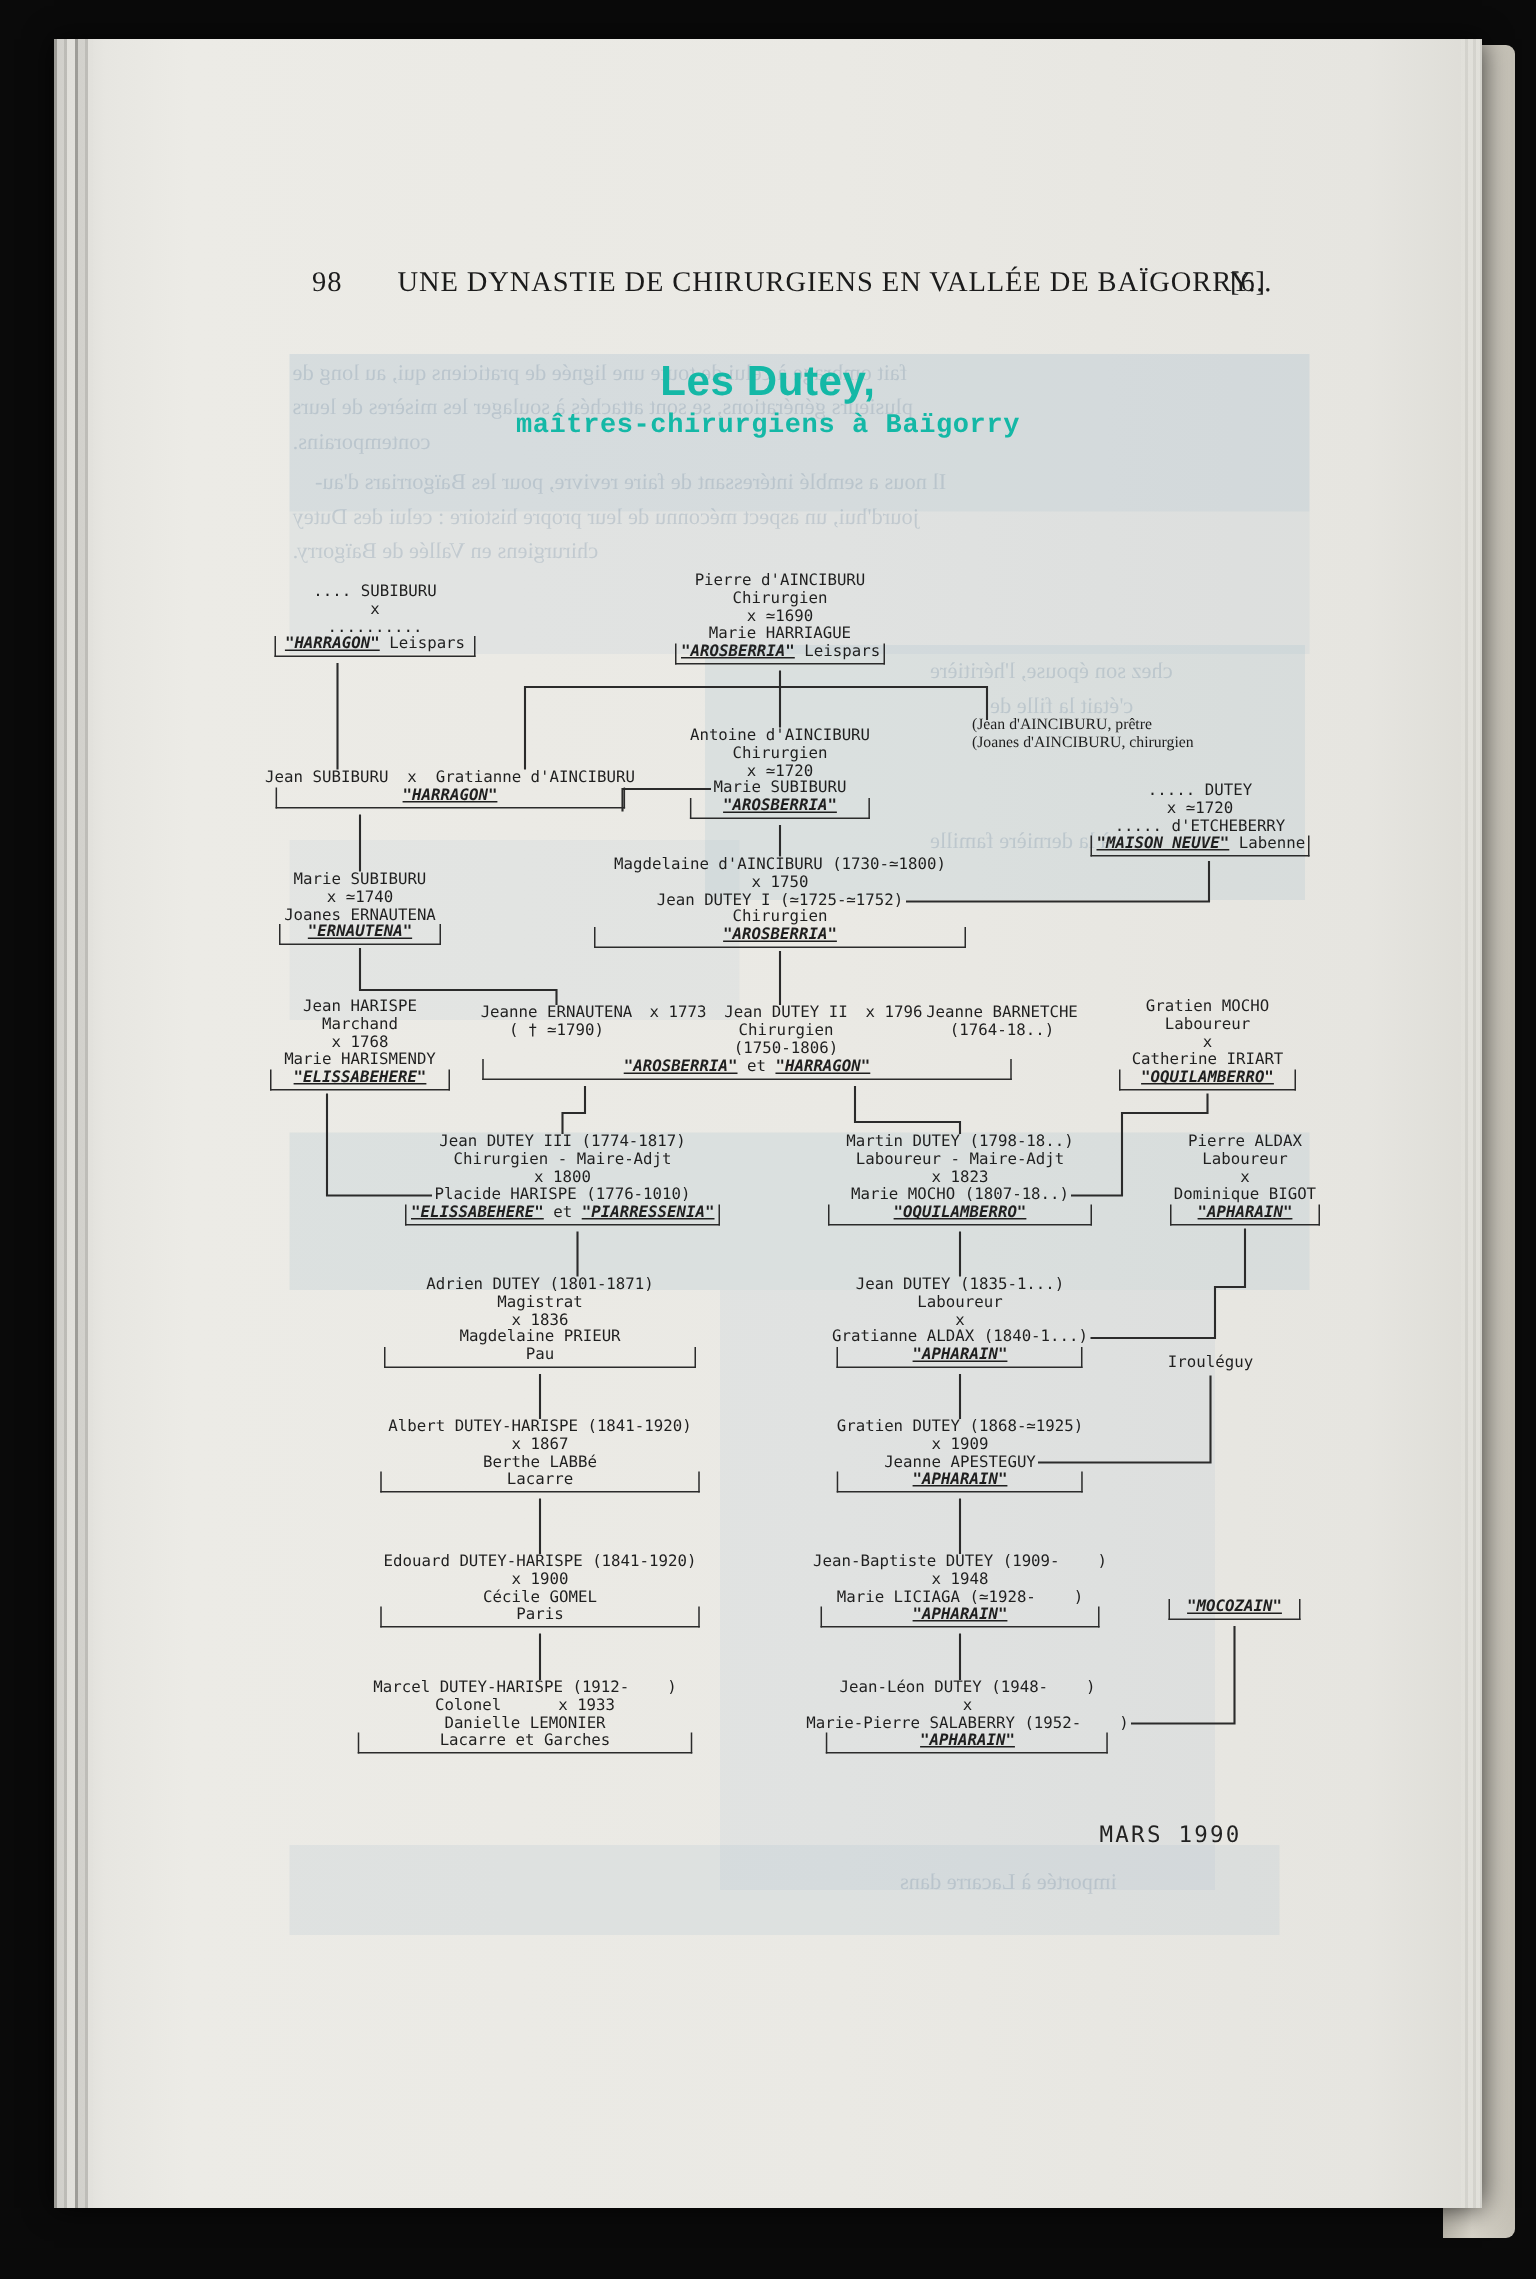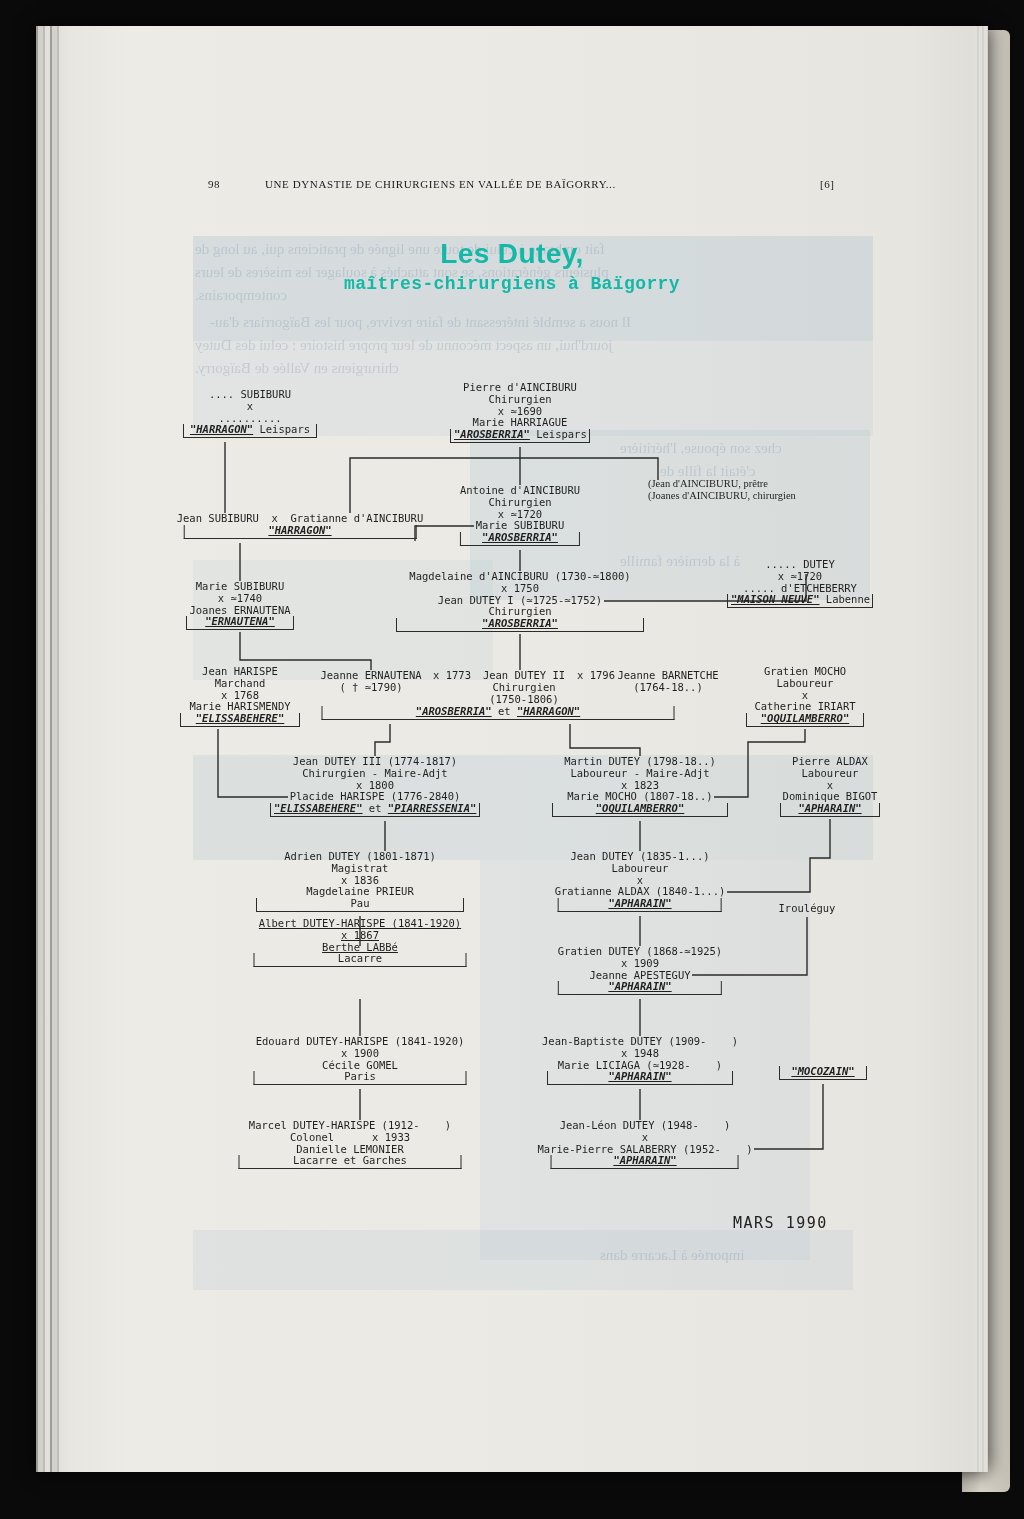--- a/index.html
+++ b/index.html
@@ -15,21 +15,21 @@
   
   .gutter{position:absolute;left:0;top:0;width:26px;height:100%;
           background:repeating-linear-gradient(90deg,#8e8d88 0 2px,#cfcec9 2px 7px,#b5b4af 7px 9px,#e2e1dc 9px 14px);
           opacity:.8;}
   .fore-edge{position:absolute;right:0;top:0;width:14px;height:100%;
           background:repeating-linear-gradient(90deg,#e2e1db 0 3px,#cfceC8 3px 5px);opacity:.7;}
   .shade{position:absolute;z-index:1;}
   .ghost{position:absolute;z-index:2;transform:scaleX(-1);white-space:nowrap;
          font-family:"Liberation Serif",serif;font-size:15px;color:#7d93a8;opacity:.30;filter:blur(.5px);}
   .running-head{position:absolute;z-index:4;font-family:"Liberation Serif",serif;
-         font-size:11px;color:#1b1b1b;letter-spacing:.6px;white-space:nowrap;}
+         font-size:19px;color:#1b1b1b;letter-spacing:.6px;white-space:nowrap;}
   .book-title{position:absolute;z-index:4;width:100%;text-align:center;
          font-family:"Liberation Sans",sans-serif;font-weight:bold;color:#14b8a6;letter-spacing:.4px;}
   .t1{top:238px;font-size:28px;} .t2{top:274px;font-size:18px;font-family:Liberation Mono, monospace;}
   #connector-layer{position:absolute;left:0;top:0;z-index:3;pointer-events:none;}
   #connector-layer path{stroke:#2b2b2b;stroke-width:1.4;fill:none;}
   #tree-layer{position:absolute;left:0;top:0;width:1024px;height:1519px;z-index:4;}
   .node{position:absolute;transform:translateX(-50%);text-align:center;white-space:nowrap;
         font-family:"DejaVu Sans Mono",monospace;font-size:10.5px;line-height:11.8px;color:#1f1f1f;}
   .node.left{transform:none;text-align:left;}
   .tl{white-space:pre;}
@@ -107,21 +107,21 @@
 
   <div id="tree-layer">
       <div class="node" style="left: 250px; top: 389px;"><div class="tl">.... SUBIBURU</div><div class="tl">x</div><div class="tl">..........</div><div class="bk" style="width: 126px;"><span class="hn">"HARRAGON"</span> Leispars</div></div>
       <div class="node" style="left: 520px; top: 382px; text-align: center;"><div class="tl">Pierre d'AINCIBURU</div><div class="tl">Chirurgien</div><div class="tl">x ≃1690</div><div class="tl">Marie HARRIAGUE</div><div class="bk" style="width: 132px;"><span class="hn">"AROSBERRIA"</span> Leispars</div></div>
       <div class="node" style="left: 300px; top: 513px;"><div class="tl">Jean SUBIBURU  x  Gratianne d'AINCIBURU</div><div class="bk" style="width: 225px;"><span class="hn">"HARRAGON"</span></div></div>
       <div class="node" style="left: 520px; top: 485px;"><div class="tl">Antoine d'AINCIBURU</div><div class="tl">Chirurgien</div><div class="tl">x ≃1720</div><div class="tl">Marie SUBIBURU</div><div class="bk" style="width: 112px;"><span class="hn">"AROSBERRIA"</span></div></div>
       <div class="node left" style="left: 648px; top: 478px; font-family: Liberation Serif, serif;">
         <div class="tl">(Jean d'AINCIBURU, prêtre</div>
         <div class="tl">(Joanes d'AINCIBURU, chirurgien</div>
       </div>
-      <div class="node" style="left: 800px; top: 522px; margin-top: 37px;"><div class="tl">..... DUTEY</div><div class="tl">x ≃1720</div><div class="tl">..... d'ETCHEBERRY</div><div class="bk" style="width: 138px;"><span class="hn">"MAISON NEUVE"</span> Labenne</div></div>
+      <div class="node" style="left: 800px; top: 522px;"><div class="tl">..... DUTEY</div><div class="tl">x ≃1720</div><div class="tl">..... d'ETCHEBERRY</div><div class="bk" style="width: 138px;"><span class="hn">"MAISON NEUVE"</span> Labenne</div></div>
       <div class="node" style="left: 240px; top: 581px;"><div class="tl">Marie SUBIBURU</div><div class="tl">x ≃1740</div><div class="tl">Joanes ERNAUTENA</div><div class="bk" style="width: 100px;"><span class="hn">"ERNAUTENA"</span></div></div>
       <div class="node" style="left: 520px; top: 571px;"><div class="tl">Magdelaine d'AINCIBURU (1730-≃1800)</div><div class="tl">x 1750</div><div class="tl">Jean DUTEY I (≃1725-≃1752)</div><div class="tl">Chirurgien</div><div class="bk" style="width: 240px;"><span class="hn">"AROSBERRIA"</span></div></div>
       <div class="node" style="left: 240px; top: 666px;"><div class="tl">Jean HARISPE</div><div class="tl">Marchand</div><div class="tl">x 1768</div><div class="tl">Marie HARISMENDY</div><div class="bk" style="width: 112px;"><span class="hn">"ELISSABEHERE"</span></div></div>
       <div class="node" style="left: 371px; top: 670px;">
         <div class="tl">Jeanne ERNAUTENA</div>
         <div class="tl">( † ≃1790)</div>
       </div>
       <div class="node" style="left: 452px; top: 670px;">
         <div class="tl">x 1773</div>
       </div>
@@ -132,29 +132,29 @@
       </div>
       <div class="node" style="left: 596px; top: 670px;">
         <div class="tl">x 1796</div>
       </div>
       <div class="node" style="left: 668px; top: 670px;">
         <div class="tl">Jeanne BARNETCHE</div>
         <div class="tl">(1764-18..)</div>
       </div>
       <div class="node" style="left: 498px; top: 706px;"><div class="bk" style="width: 345px;"><span class="hn">"AROSBERRIA"</span> et <span class="hn">"HARRAGON"</span></div></div>
       <div class="node" style="left: 805px; top: 666px;"><div class="tl">Gratien MOCHO</div><div class="tl">Laboureur</div><div class="tl">x</div><div class="tl">Catherine IRIART</div><div class="bk" style="width: 110px;"><span class="hn">"OQUILAMBERRO"</span></div></div>
-      <div class="node" style="left: 375px; top: 756px;"><div class="tl">Jean DUTEY III (1774-1817)</div><div class="tl">Chirurgien - Maire-Adjt</div><div class="tl">x 1800</div><div class="tl">Placide HARISPE (1776-2840)</div><div class="bk" style="width: 202px;"><span class="hn">"ELISSABEHERE"</span> et <span class="hn">"PIARRESSENIA"</span></div></div>
+      <div class="node" style="left: 375px; top: 756px;"><div class="tl">Jean DUTEY III (1774-1817)</div><div class="tl">Chirurgien - Maire-Adjt</div><div class="tl">x 1800</div><div class="tl">Placide HARISPE (1776-1010)</div><div class="bk" style="width: 202px;"><span class="hn">"ELISSABEHERE"</span> et <span class="hn">"PIARRESSENIA"</span></div></div>
       <div class="node" style="left: 640px; top: 756px;"><div class="tl">Martin DUTEY (1798-18..)</div><div class="tl">Laboureur - Maire-Adjt</div><div class="tl">x 1823</div><div class="tl">Marie MOCHO (1807-18..)</div><div class="bk" style="width: 168px;"><span class="hn">"OQUILAMBERRO"</span></div></div>
       <div class="node" style="left: 830px; top: 756px;"><div class="tl">Pierre ALDAX</div><div class="tl">Laboureur</div><div class="tl">x</div><div class="tl">Dominique BIGOT</div><div class="bk" style="width: 92px;"><span class="hn">"APHARAIN"</span></div></div>
       <div class="node" style="left: 360px; top: 851px;"><div class="tl">Adrien DUTEY (1801-1871)</div><div class="tl">Magistrat</div><div class="tl">x 1836</div><div class="tl">Magdelaine PRIEUR</div><div class="bk" style="width: 200px;">Pau</div></div>
       <div class="node" style="left: 640px; top: 851px;"><div class="tl">Jean DUTEY (1835-1...)</div><div class="tl">Laboureur</div><div class="tl">x</div><div class="tl">Gratianne ALDAX (1840-1...)</div><div class="bk" style="width: 156px;"><span class="hn">"APHARAIN"</span></div></div>
       <div class="node" style="left: 807px; top: 903px;">
         <div class="tl">Irouléguy</div>
       </div>
-      <div class="node" style="left: 360px; top: 918px; text-decoration: underline;"><div class="tl">Albert DUTEY-HARISPE (1841-1920)</div><div class="tl">x 1867</div><div class="tl">Berthe LABBé</div><div class="bk" style="width: 205px;">Lacarre</div></div>
+      <div class="node" style="left: 360px; top: 946px;"><div class="tl">Albert DUTEY-HARISPE (1841-1920)</div><div class="tl">x 1867</div><div class="tl">Berthe LABBé</div><div class="bk" style="width: 205px;">Lacarre</div></div>
       <div class="node" style="left: 640px; top: 946px;"><div class="tl">Gratien DUTEY (1868-≃1925)</div><div class="tl">x 1909</div><div class="tl">Jeanne APESTEGUY</div><div class="bk" style="width: 156px;"><span class="hn">"APHARAIN"</span></div></div>
       <div class="node" style="left: 360px; top: 1036px;"><div class="tl">Edouard DUTEY-HARISPE (1841-1920)</div><div class="tl">x 1900</div><div class="tl">Cécile GOMEL</div><div class="bk" style="width: 205px;">Paris</div></div>
       <div class="node" style="left: 640px; top: 1036px;"><div class="tl">Jean-Baptiste DUTEY (1909-    )</div><div class="tl">x 1948</div><div class="tl">Marie LICIAGA (≃1928-    )</div><div class="bk" style="width: 178px;"><span class="hn">"APHARAIN"</span></div></div>
       <div class="node" style="left: 823px; top: 1066px;"><div class="bk" style="width: 80px;"><span class="hn">"MOCOZAIN"</span></div></div>
       <div class="node" style="left: 350px; top: 1120px;"><div class="tl">Marcel DUTEY-HARISPE (1912-    )</div><div class="tl">Colonel      x 1933</div><div class="tl">Danielle LEMONIER</div><div class="bk" style="width: 215px;">Lacarre et Garches</div></div>
       <div class="node" style="left: 645px; top: 1120px;"><div class="tl">Jean-Léon DUTEY (1948-    )</div><div class="tl">x</div><div class="tl">Marie-Pierre SALABERRY (1952-    )</div><div class="bk" style="width: 180px;"><span class="hn">"APHARAIN"</span></div></div>
     </div>
 
   <div class="date-stamp" style="left:733px;top:1214px;">MARS 1990</div>
 </div>

